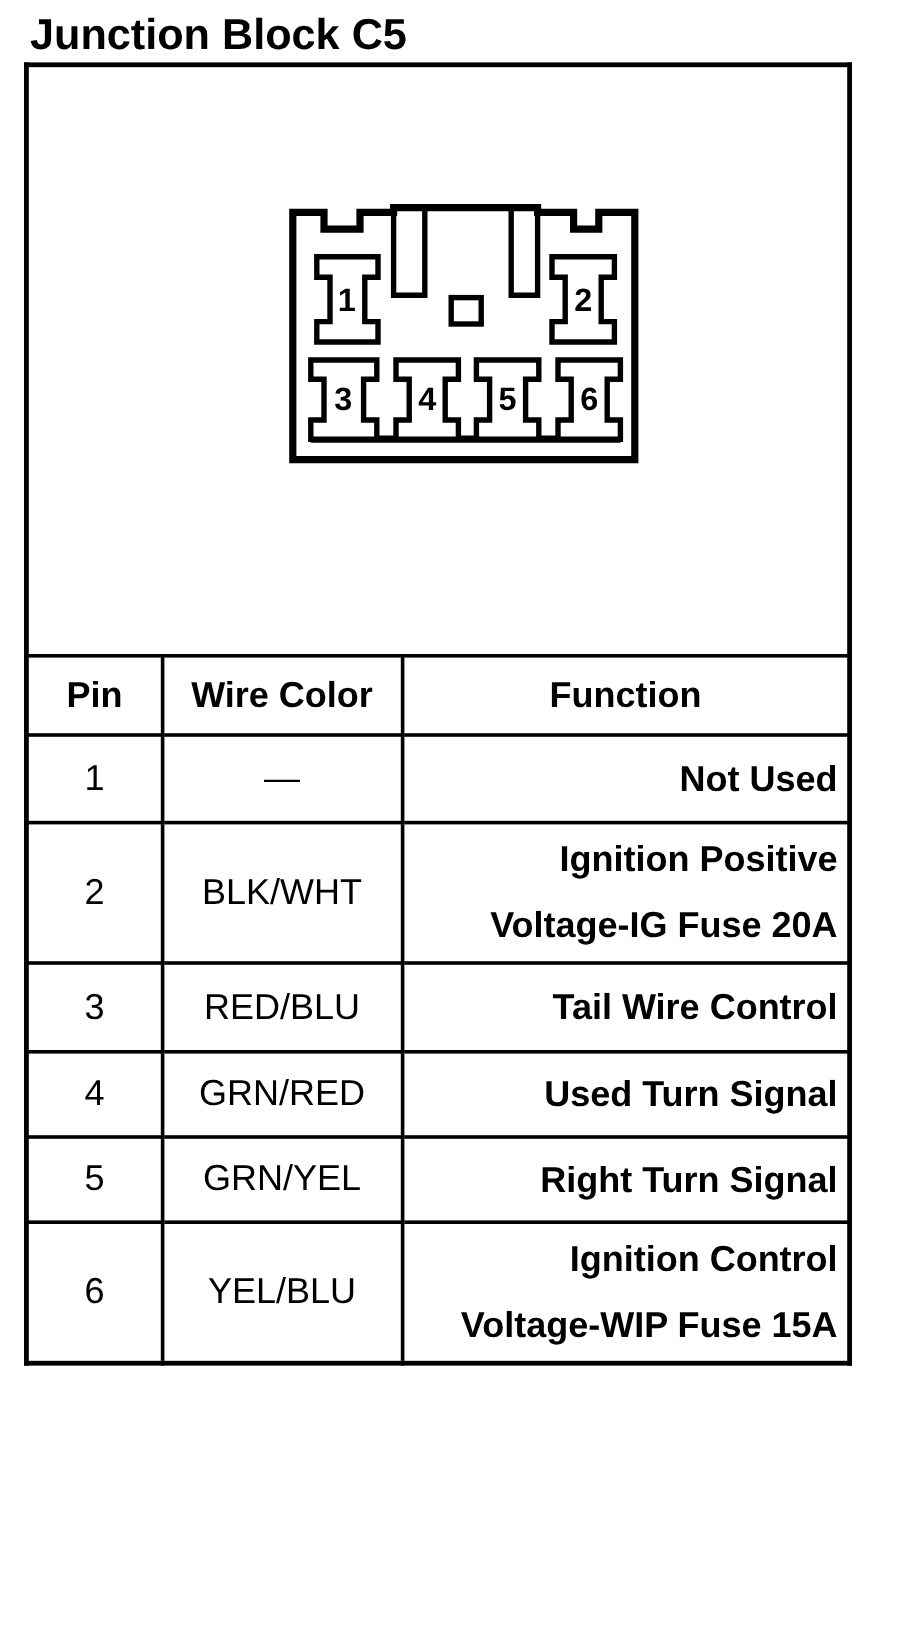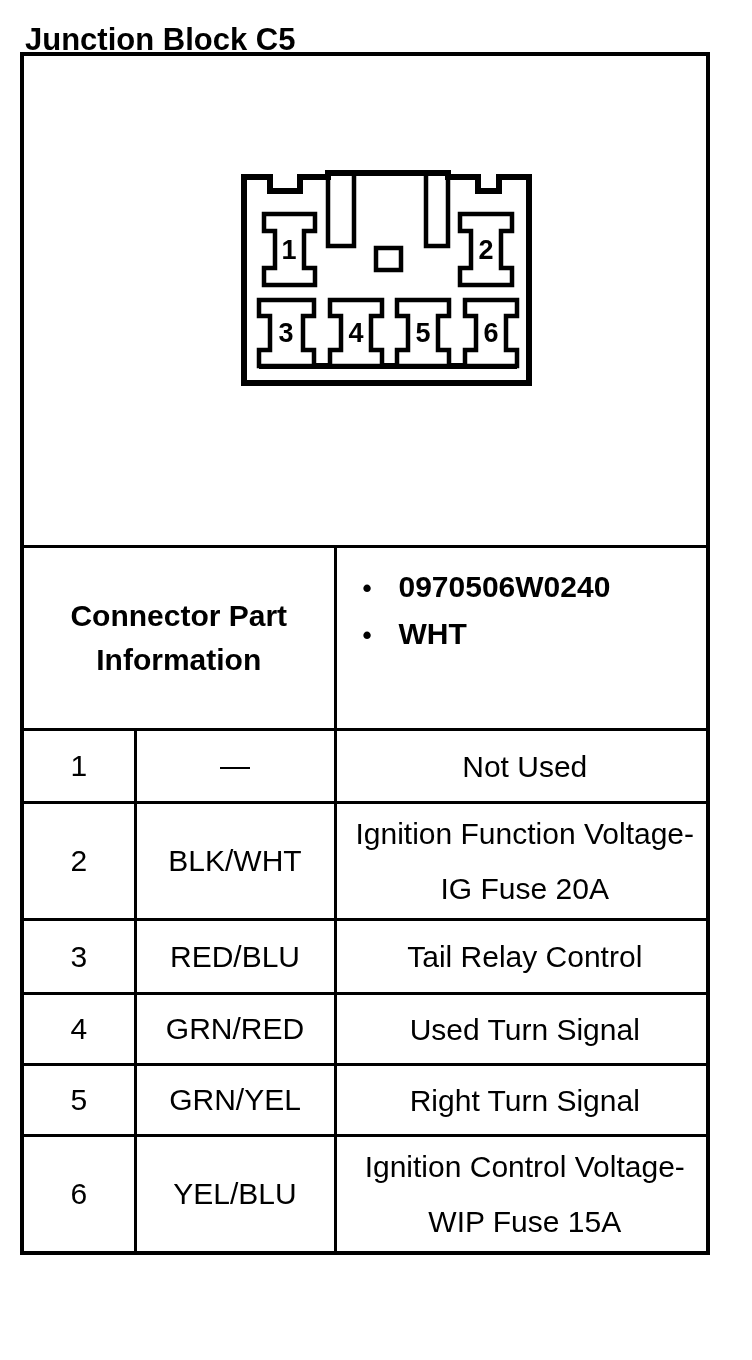--- a/index.html
+++ b/index.html
@@ -6,22 +6,22 @@
   body {
     width: 752px; height: 1360px;
     background: #ffffff;
     font-family: "Liberation Sans", sans-serif;
     color: #000000;
     overflow: hidden;
     position: relative;
   }
   .page-title {
     position: absolute;
-    left: 25px; top: 22px;
-    font-size: 31px;
+    left: 25px; top: 8px;
+    font-size: 36px;
     font-weight: bold;
     letter-spacing: 0px;
     margin: 0;
   }
   table.pinout {
     position: absolute;
     left: 20px; top: 52px;
     width: 686px;
     border-collapse: collapse;
     table-layout: fixed;
@@ -50,22 +50,22 @@
     line-height: 44px;
     padding: 0 28px !important;
   }
   .partinfo-values { vertical-align: top !important; }
   .bullet-list { padding: 16px 0 0 26px; }
   .bullet-item { display: flex; align-items: baseline; line-height: 46px; font-weight: bold; }
   .bullet-dot { width: 36px; font-size: 26px; }
   .row-header th { height: 63px; text-align: center; font-weight: bold; }
   .cell-pin, .cell-wire { text-align: center; font-weight: normal; }
   .cell-func {
-    text-align: center;
-    font-weight: normal;
+    text-align: right;
+    font-weight: bold;
     padding-left: 15px !important;
     padding-right: 8px !important;
     line-height: 55px;
   }
   .cell-func .func-text { display: inline-block; max-width: 340px; }
   .r-single td { height: 69px; }
   .r-double td { height: 114px; }
   .r1 td { height: 70px; }
   .r3 td { height: 71px; }
   .r4 td, .r5 td { height: 68px; }
@@ -106,53 +106,41 @@
         <text x="55" y="82" text-anchor="middle" dominant-baseline="central">1</text>
         <text x="252" y="82" text-anchor="middle" dominant-baseline="central">2</text>
         <text x="52" y="165" text-anchor="middle" dominant-baseline="central">3</text>
         <text x="122" y="165" text-anchor="middle" dominant-baseline="central">4</text>
         <text x="189" y="165" text-anchor="middle" dominant-baseline="central">5</text>
         <text x="257" y="165" text-anchor="middle" dominant-baseline="central">6</text>
       </svg>
     </td>
   </tr>
 
-  <tr class="row-partinfo">
-    <td colspan="2" class="partinfo-label">
-      <span>Connector Part Information</span>
-    </td>
-    <td class="partinfo-values">
-      <div class="bullet-list">
-        <div class="bullet-item">
-          <span class="bullet-dot">•</span>
-          <span>0970506W0240</span>
-        </div>
-        <div class="bullet-item">
-          <span class="bullet-dot">•</span>
-          <span>WHT</span>
-        </div>
-      </div>
-    </td>
+
+  <tr class="row-header">
+    <th>Pin</th>
+    <th>Wire Color</th>
+    <th>Function</th>
   </tr>
-
 
   <tr class="r-single r1">
     <td class="cell-pin">1</td>
     <td class="cell-wire">—</td>
     <td class="cell-func"><span class="func-text">Not Used</span></td>
   </tr>
   <tr class="r-double">
     <td class="cell-pin">2</td>
     <td class="cell-wire">BLK/WHT</td>
-    <td class="cell-func"><span class="func-text">Ignition Function Voltage-IG Fuse 20A</span></td>
+    <td class="cell-func"><span class="func-text">Ignition Positive Voltage-IG Fuse 20A</span></td>
   </tr>
   <tr class="r-single r3">
     <td class="cell-pin">3</td>
     <td class="cell-wire">RED/BLU</td>
-    <td class="cell-func"><span class="func-text">Tail Relay Control</span></td>
+    <td class="cell-func"><span class="func-text">Tail Wire Control</span></td>
   </tr>
   <tr class="r-single r4">
     <td class="cell-pin">4</td>
     <td class="cell-wire">GRN/RED</td>
     <td class="cell-func"><span class="func-text">Used Turn Signal</span></td>
   </tr>
   <tr class="r-single r5">
     <td class="cell-pin">5</td>
     <td class="cell-wire">GRN/YEL</td>
     <td class="cell-func"><span class="func-text">Right Turn Signal</span></td>

